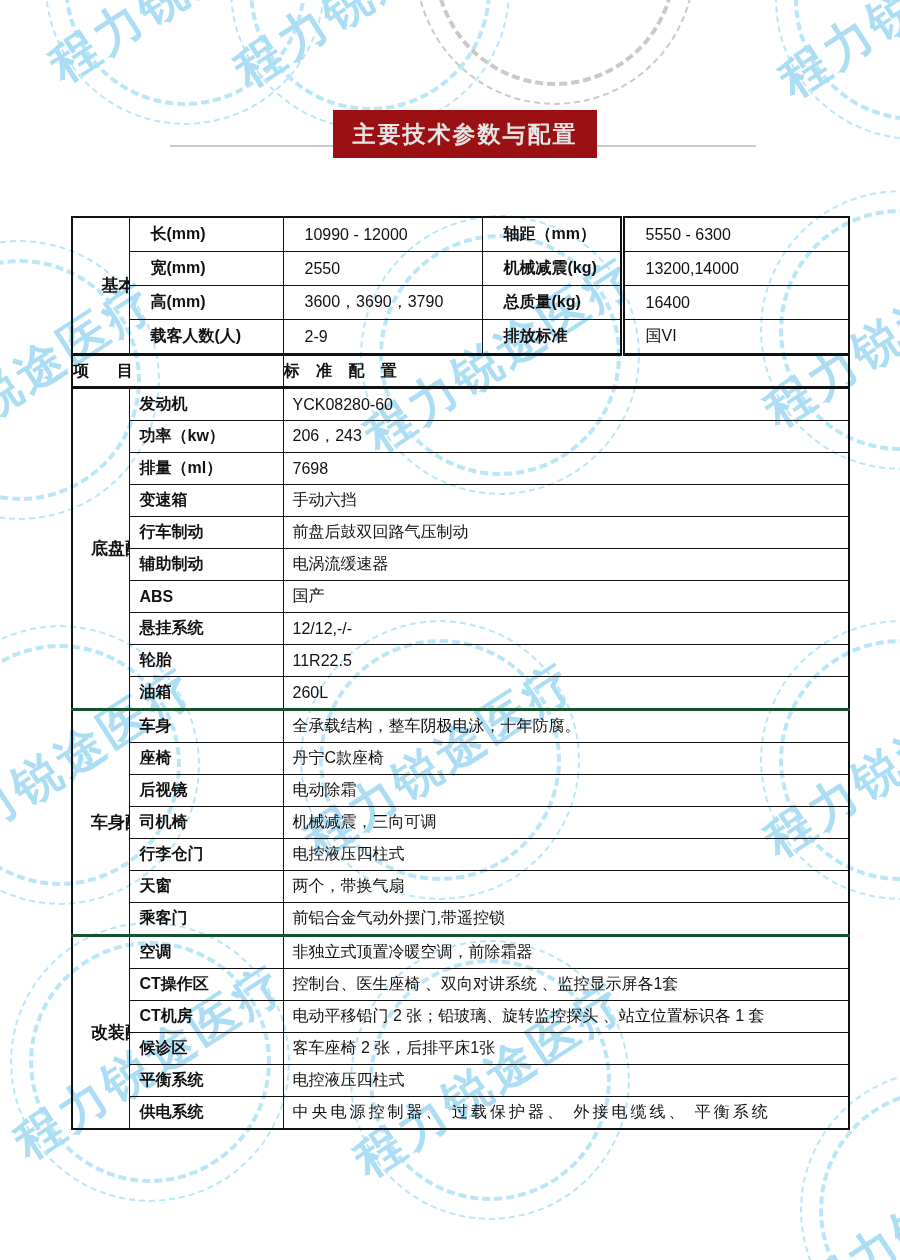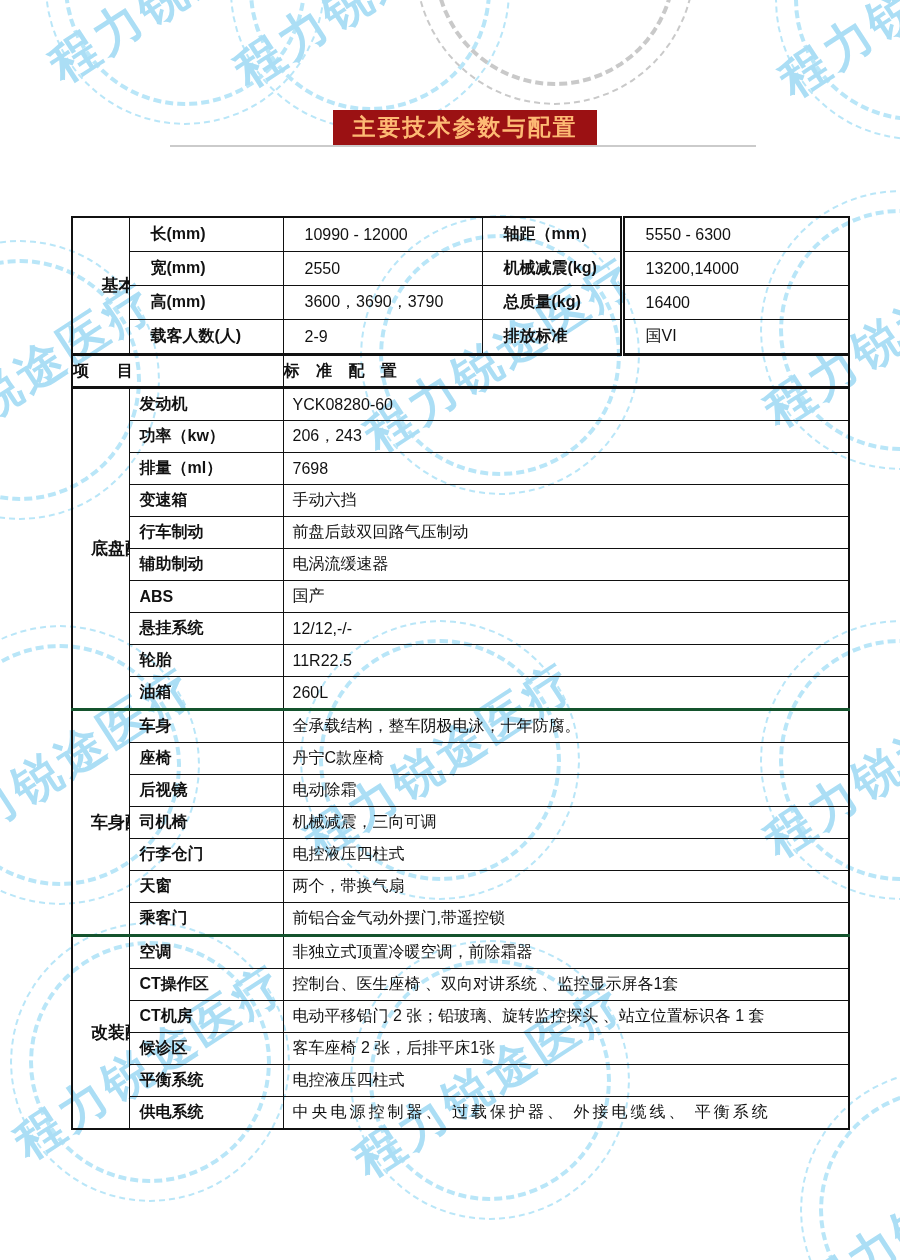--- a/index.html
+++ b/index.html
@@ -11,22 +11,22 @@
   .stamp{position:absolute;width:280px;height:280px;transform:translate(-50%,-50%);}
   .ring{position:absolute;border-radius:50%;}
   .ring.outer{inset:0;border:2.5px dashed var(--rc);}
   .ring.inner{inset:19px;border:4.5px dashed var(--rc);}
   .stamp-text{position:absolute;left:50%;top:50%;transform:translate(-50%,-50%) rotate(-33deg);
     font-size:48px;font-weight:700;letter-spacing:4px;white-space:nowrap;color:var(--tc);}
 
   
   .content{position:absolute;inset:0;z-index:1;}
   .title-line{position:absolute;left:170px;top:145px;width:586px;height:2px;background:#cbcbcb;}
-  .title-box{position:absolute;left:333px;top:110px;width:264px;height:35px;background:#9b1113;
-    color:#fdba74;font-size:23px;font-weight:700;letter-spacing:2px;
+  .title-box{position:absolute;left:333px;top:110px;width:264px;height:48px;background:#9b1113;
+    color:#e5e5e5;font-size:23px;font-weight:700;letter-spacing:2px;
     display:flex;align-items:center;justify-content:center;}
 
   
   table.spec{position:absolute;left:71px;top:216px;width:777px;border-collapse:collapse;
     table-layout:fixed;border:2px solid #111;}
   td{border:1.5px solid #111;font-size:16px;color:#111;vertical-align:middle;
     padding:0 2px 0 9px;overflow:hidden;white-space:nowrap;background:transparent;}
   tr.basic td{height:33px;padding-left:21px;}
   tr.hdr td{height:30px;text-align:left;font-weight:700;padding:0;
     border-top:3px solid #111;border-bottom:3px solid #111;letter-spacing:6px;}

